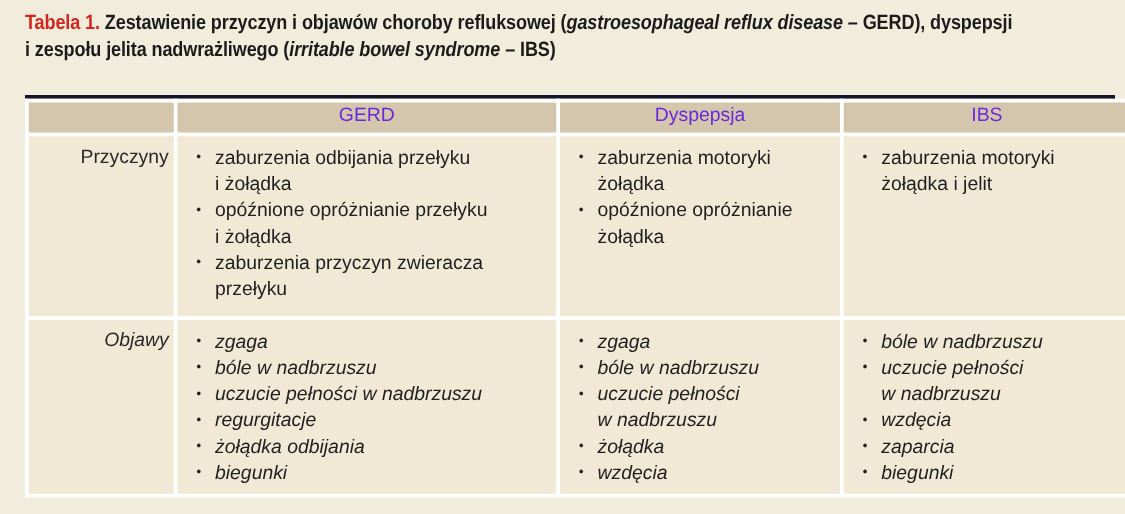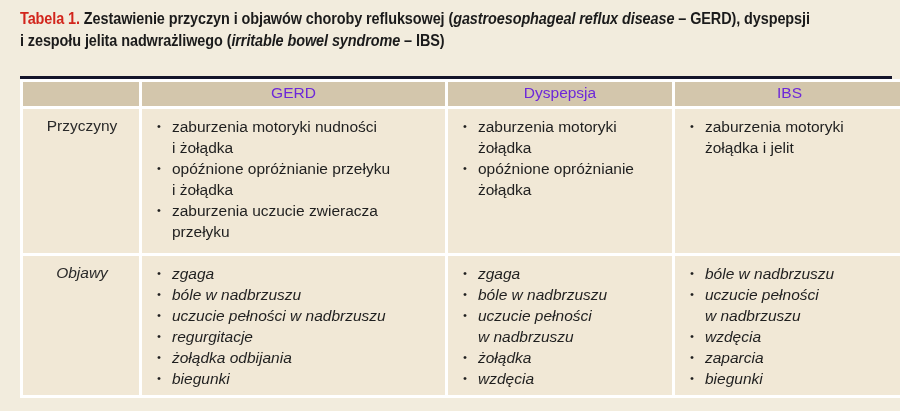--- a/index.html
+++ b/index.html
@@ -53,21 +53,21 @@
   }
   thead th{
     background:var(--header-bg);
     height:27px;
     text-align:center;
     padding:2px 4px;
     color:#6d28d9;
   }
   tbody th{
     background:var(--cell-bg);
-    text-align:center;
+    text-align:right;
     padding:8px 4px 6px 6px;
     color:#2a2a2a;
   }
   tbody td{
     background:var(--cell-bg);
     padding:7px 6px 6px 8px;
   }
   tr.row-przyczyny{height:147px;}
   tr.row-objawy{height:142px;font-style:italic;}
   ul.bullets{list-style:none;}
@@ -109,25 +109,25 @@
           <th>GERD</th>
           <th>Dyspepsja</th>
           <th>IBS</th>
         </tr>
       </thead>
       <tbody>
         <tr class="row-przyczyny">
           <th>Przyczyny</th>
           <td>
             <ul class="bullets">
-                <li>zaburzenia motoryki nudności
+                <li>zaburzenia odbijania przełyku
 i żołądka</li>
                 <li>opóźnione opróżnianie przełyku
 i żołądka</li>
-                <li>zaburzenia uczucie zwieracza
+                <li>zaburzenia przyczyn zwieracza
 przełyku</li>
               </ul>
           </td>
           <td>
             <ul class="bullets">
                 <li>zaburzenia motoryki
 żołądka</li>
                 <li>opóźnione opróżnianie
 żołądka</li>
               </ul>

